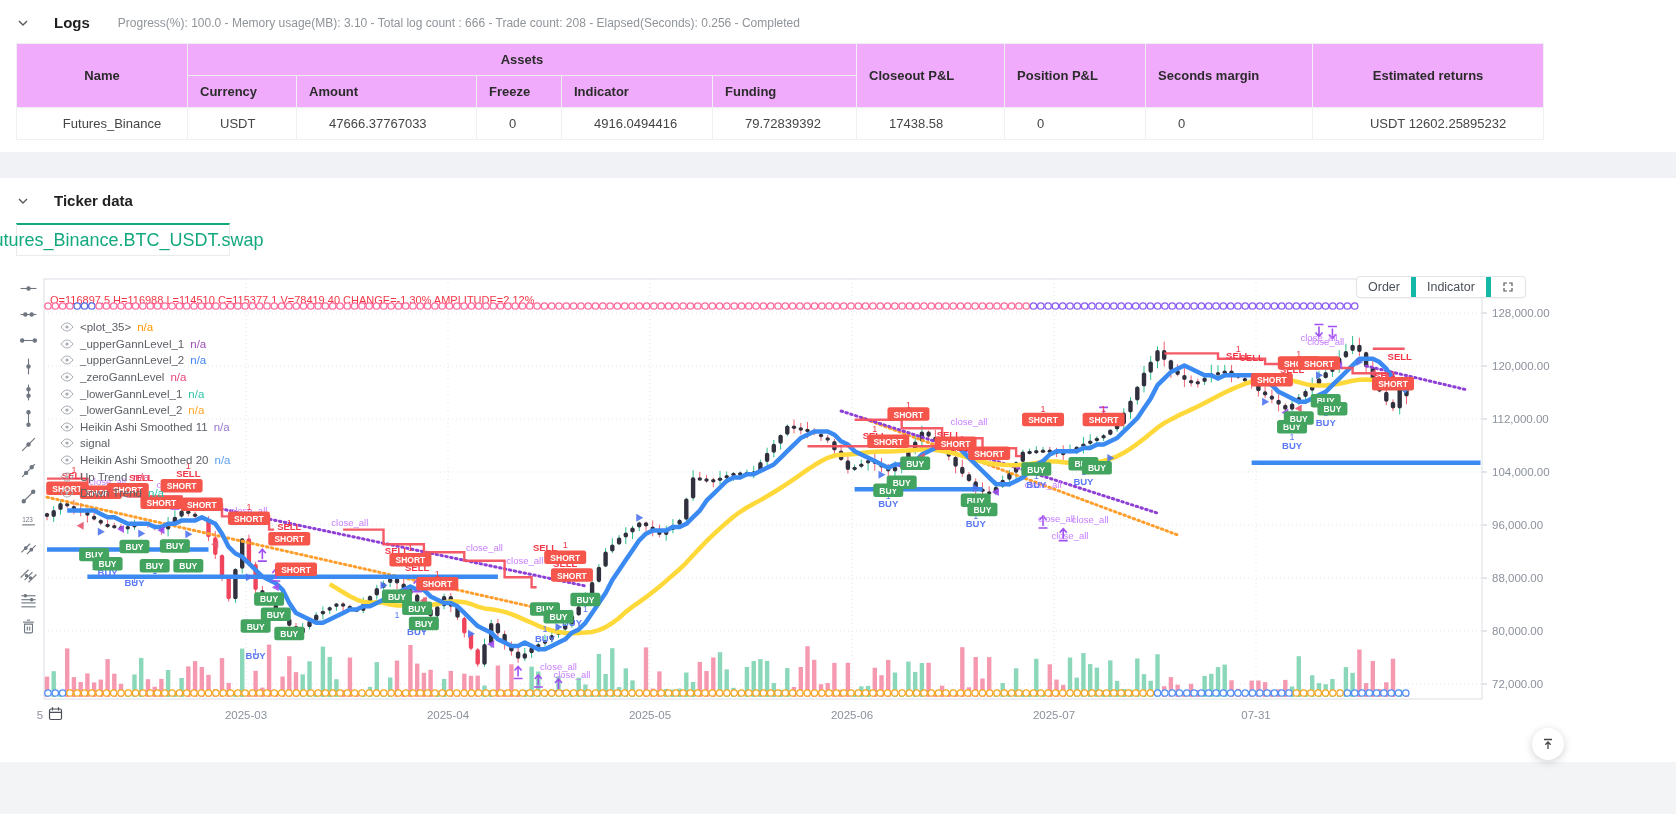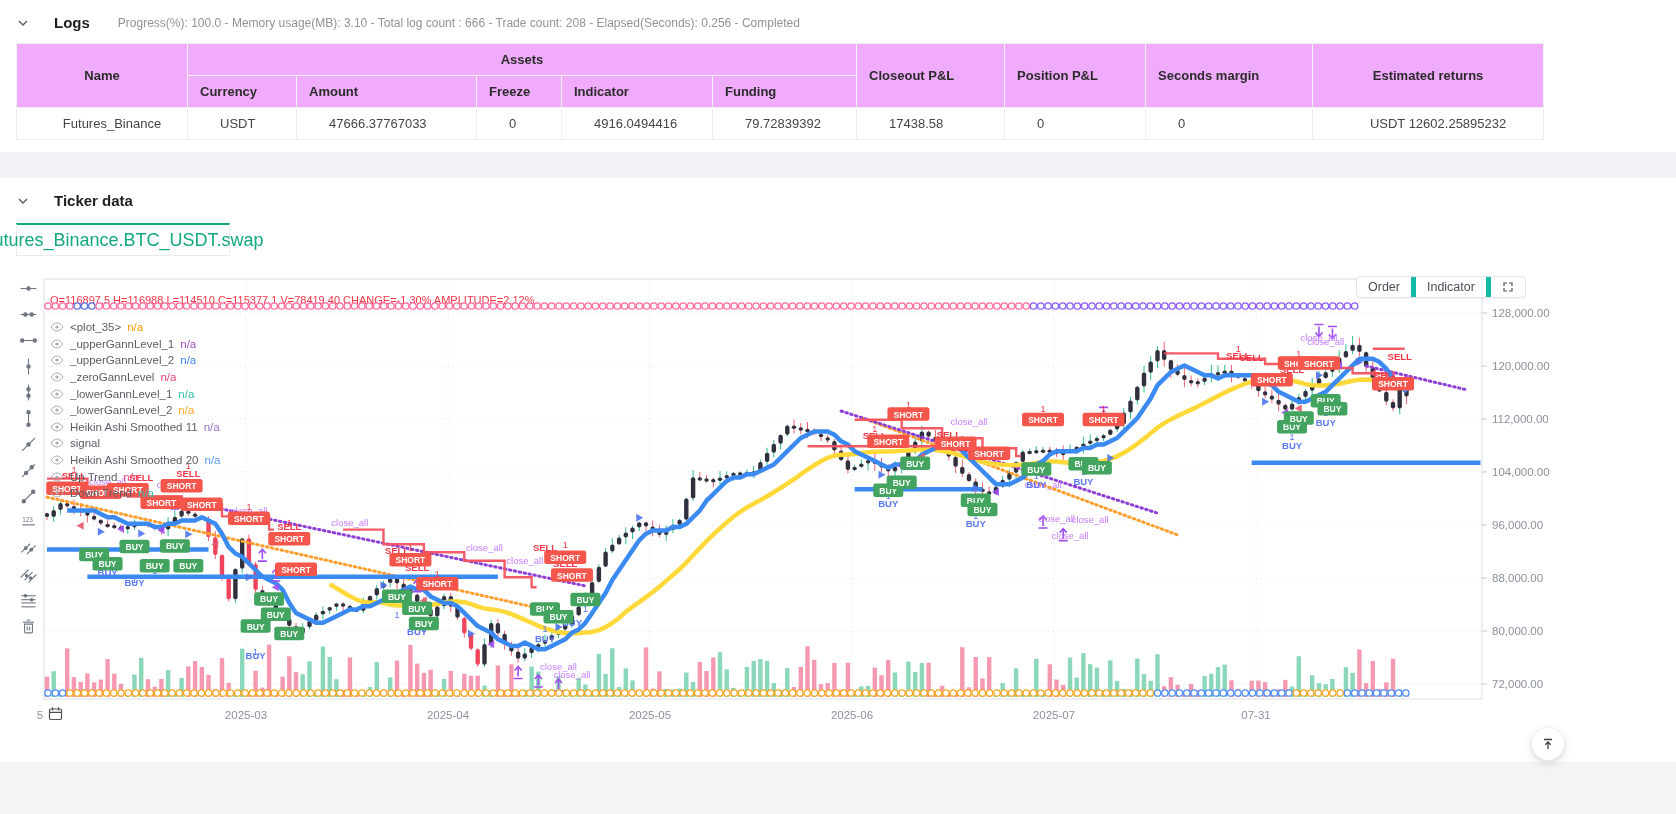--- a/index.html
+++ b/index.html
@@ -18,21 +18,21 @@
   .c { text-align:center; } .l { text-align:left; }
   
   .band { height:26px; background:#f1f2f5; margin-top:12px; }
   
   .tab { margin:14px 0 0 16px; width:214px; height:33px; border:1px solid #ebebeb; border-top:2px solid #14a87e;
      display:flex; align-items:center; justify-content:center; font-size:18px; color:#14a87e; cursor:pointer; background:#fff; }
   
   .chart-wrap { position:relative; width:1676px; height:470px; margin-top:17px; }
   .tools { position:absolute; left:16px; top:2px; width:26px; display:flex; flex-direction:column; }
   .tool { width:24px; height:26px; display:flex; align-items:center; justify-content:center; cursor:pointer; border-radius:3px; }
-  .legend { position:absolute; left:50px; top:46px; z-index:3; }
+  .legend { position:absolute; left:60px; top:46px; z-index:3; }
   .lg-row { display:flex; align-items:center; height:16.6px; font-size:11.5px; color:#5c6066; white-space:nowrap; }
   .lg-row .eye { margin-right:6px; display:inline-flex; cursor:pointer; }
   .lg-val { margin-left:6px; font-weight:400; }
   .order-ctl { position:absolute; left:1356px; top:3px; display:inline-flex; align-items:stretch; background:#fff;
      border:1px solid #e2e4e9; border-radius:4px; font-size:12.5px; color:#4a4f57; z-index:4; box-shadow:0 1px 2px rgba(0,0,0,.04); }
   .order-ctl .itm { padding:3px 11px; cursor:pointer; display:flex; align-items:center; }
   .order-ctl .itm + .itm { border-left:5px solid #14b8a6; }
   .cal { position:absolute; left:48px; top:433px; cursor:pointer; z-index:3; }
   .footer-band { position:absolute; left:0; top:762px; width:1676px; height:52px; background:#f3f4f6; }
   .totop { position:absolute; left:1532px; top:728px; width:32px; height:32px; border-radius:50%; background:#fff;

